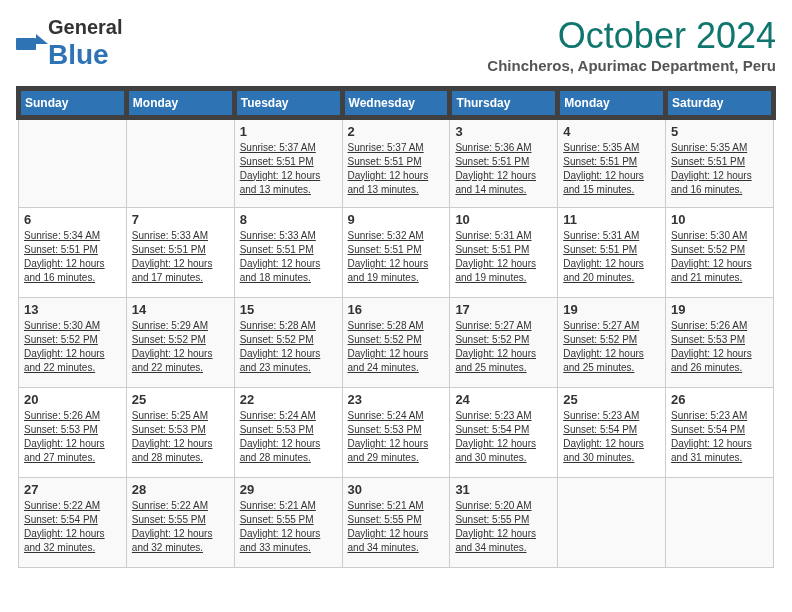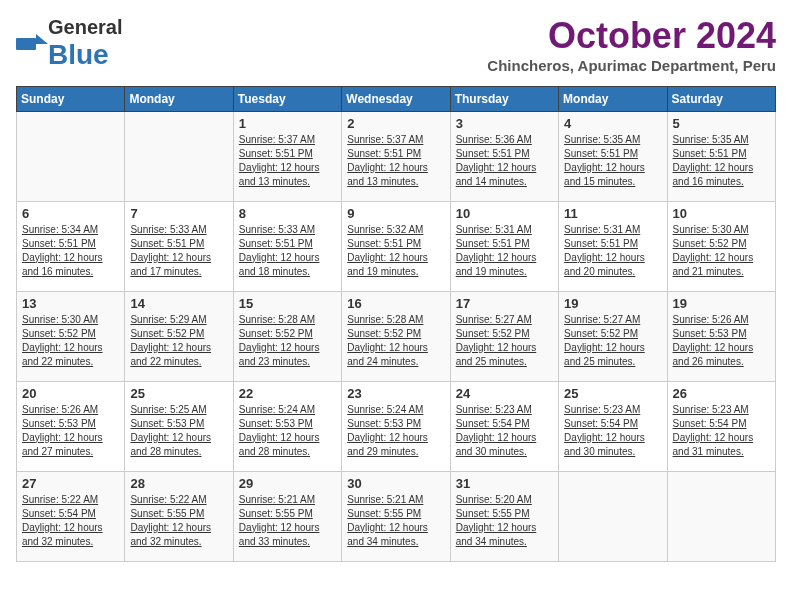--- a/index.html
+++ b/index.html
@@ -23,43 +23,43 @@
     }
     .logo-wrapper {
       display: flex;
       align-items: center;
     }
     .title-section {
       text-align: right;
     }
     .month-title {
       font-size: 36px;
-      font-weight: bold;
-      color: #701a75;
+      font-weight: normal;
+      color: #0f766e;
       line-height: 1.1;
     }
     .subtitle {
       font-size: 15px;
       color: #555;
       margin-top: 1px;
       font-weight: bold;
     }
     table {
       width: 100%;
       border-collapse: collapse;
       table-layout: fixed;
     }
     thead tr th {
       background-color: #2e74b5;
       color: #fff;
       font-size: 12px;
       font-weight: bold;
       padding: 5px 4px;
       text-align: left;
-      border: 1px solid #404040;
+      border: 5px solid #404040;
     }
     tbody tr td {
       border: 1px solid #ccc;
       vertical-align: top;
       padding: 4px 5px;
       font-size: 10px;
       color: #333;
       min-height: 85px;
       height: 90px;
     }

